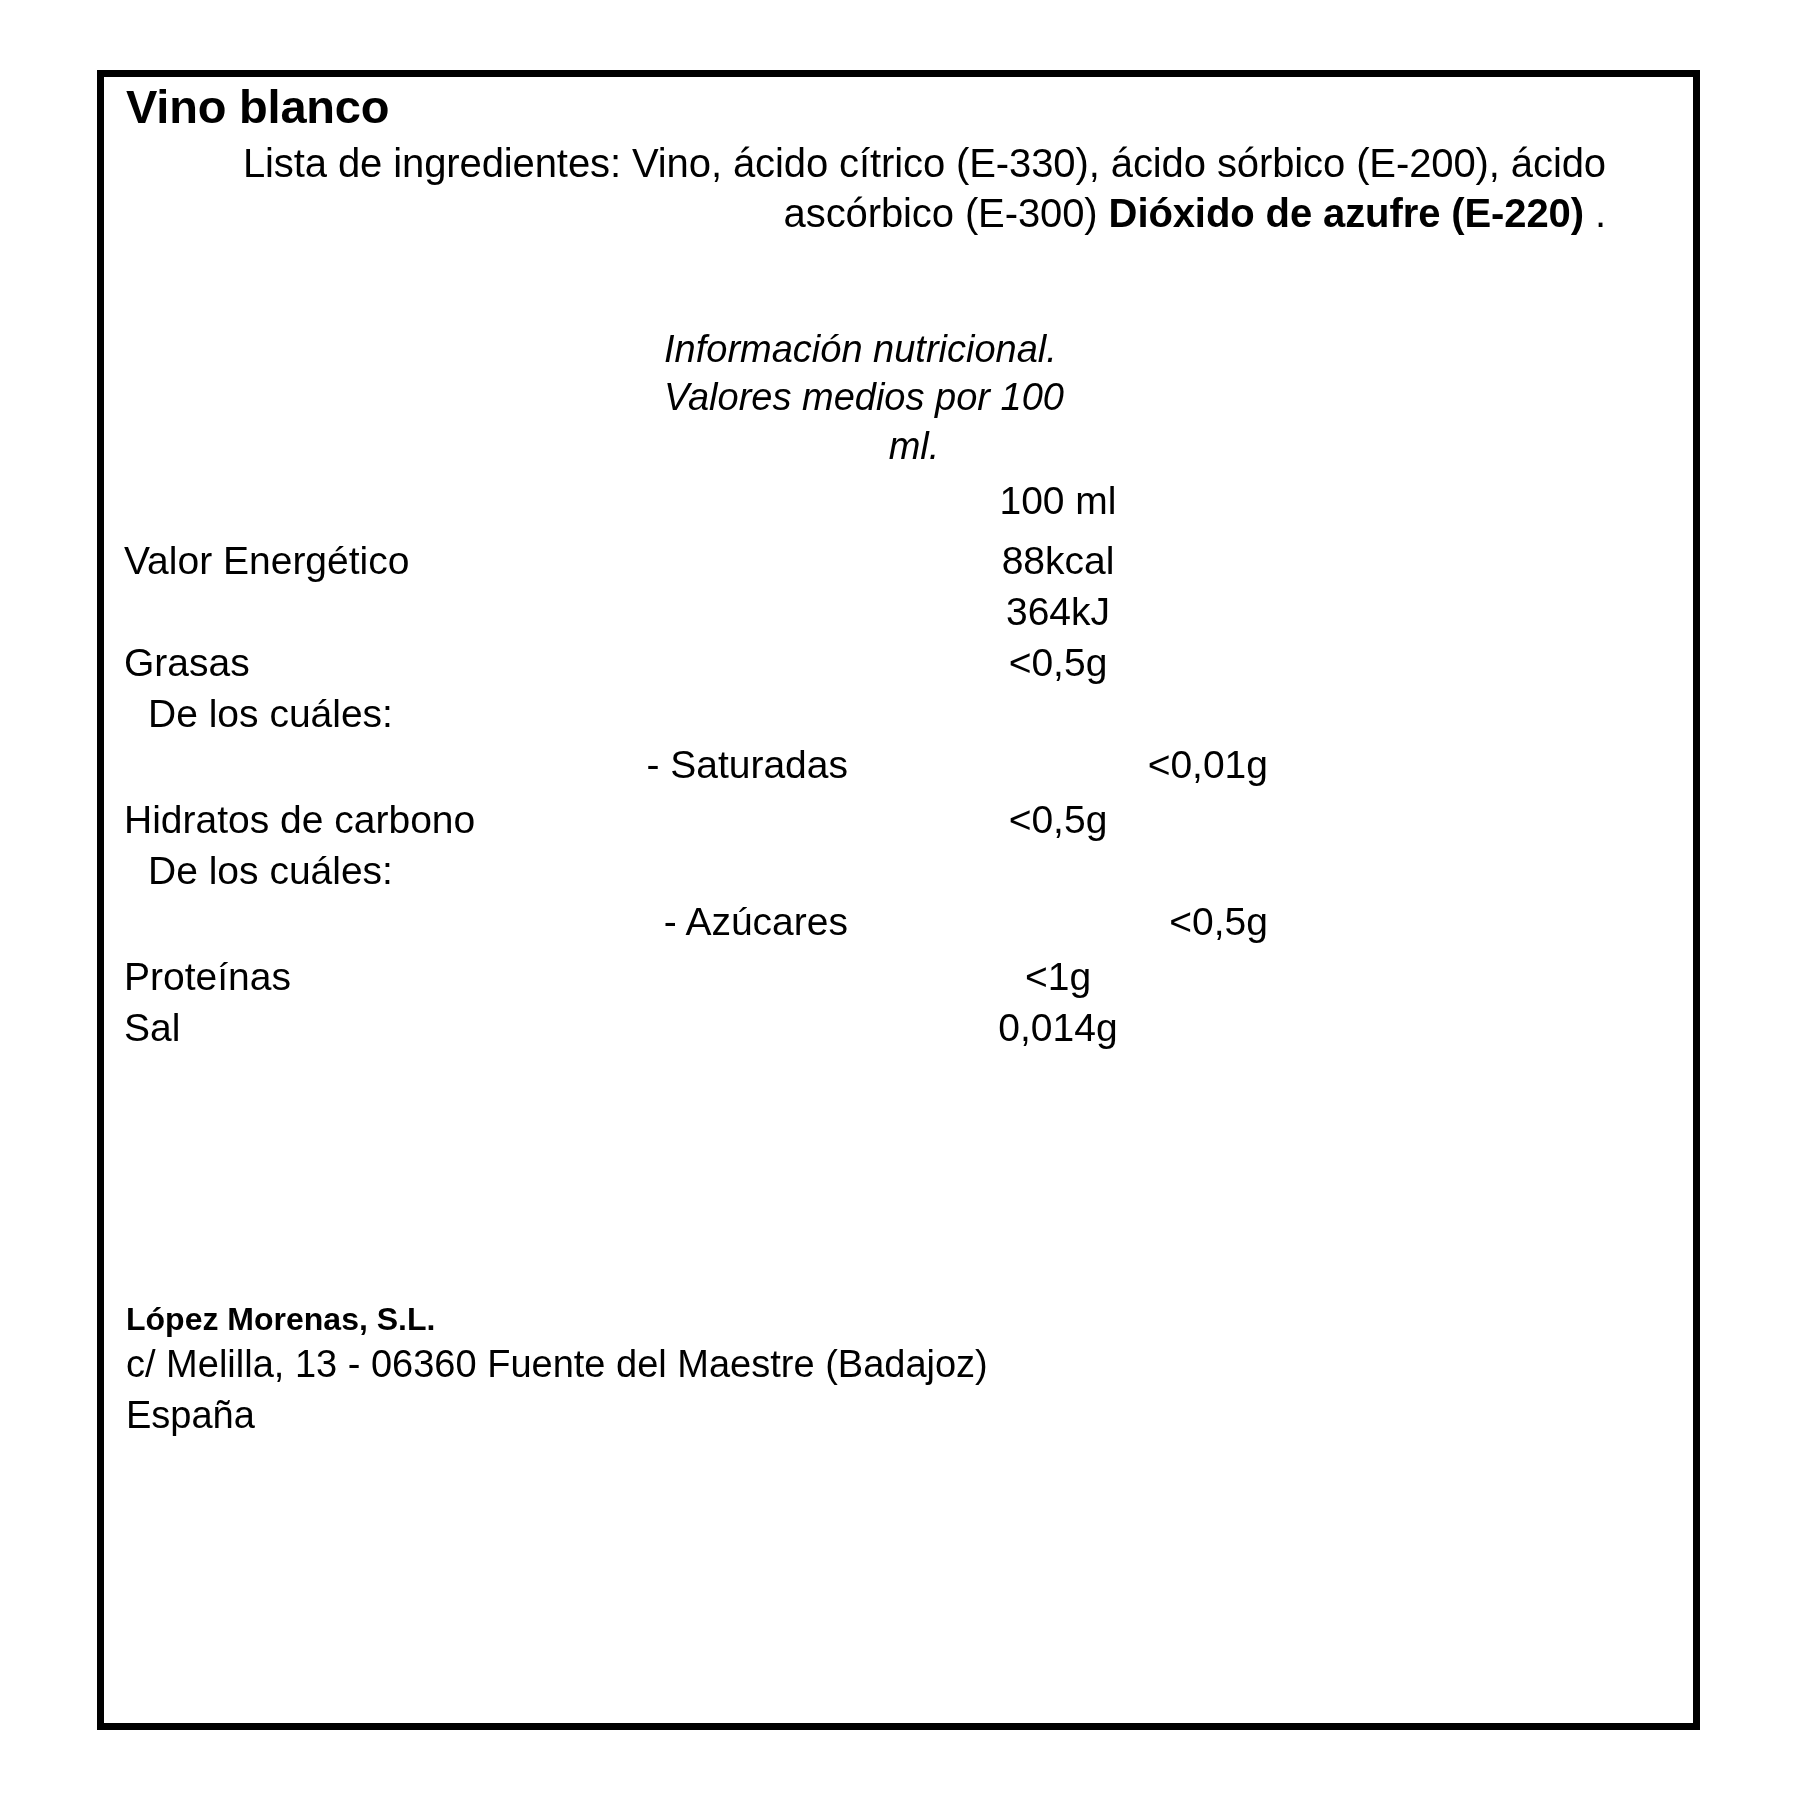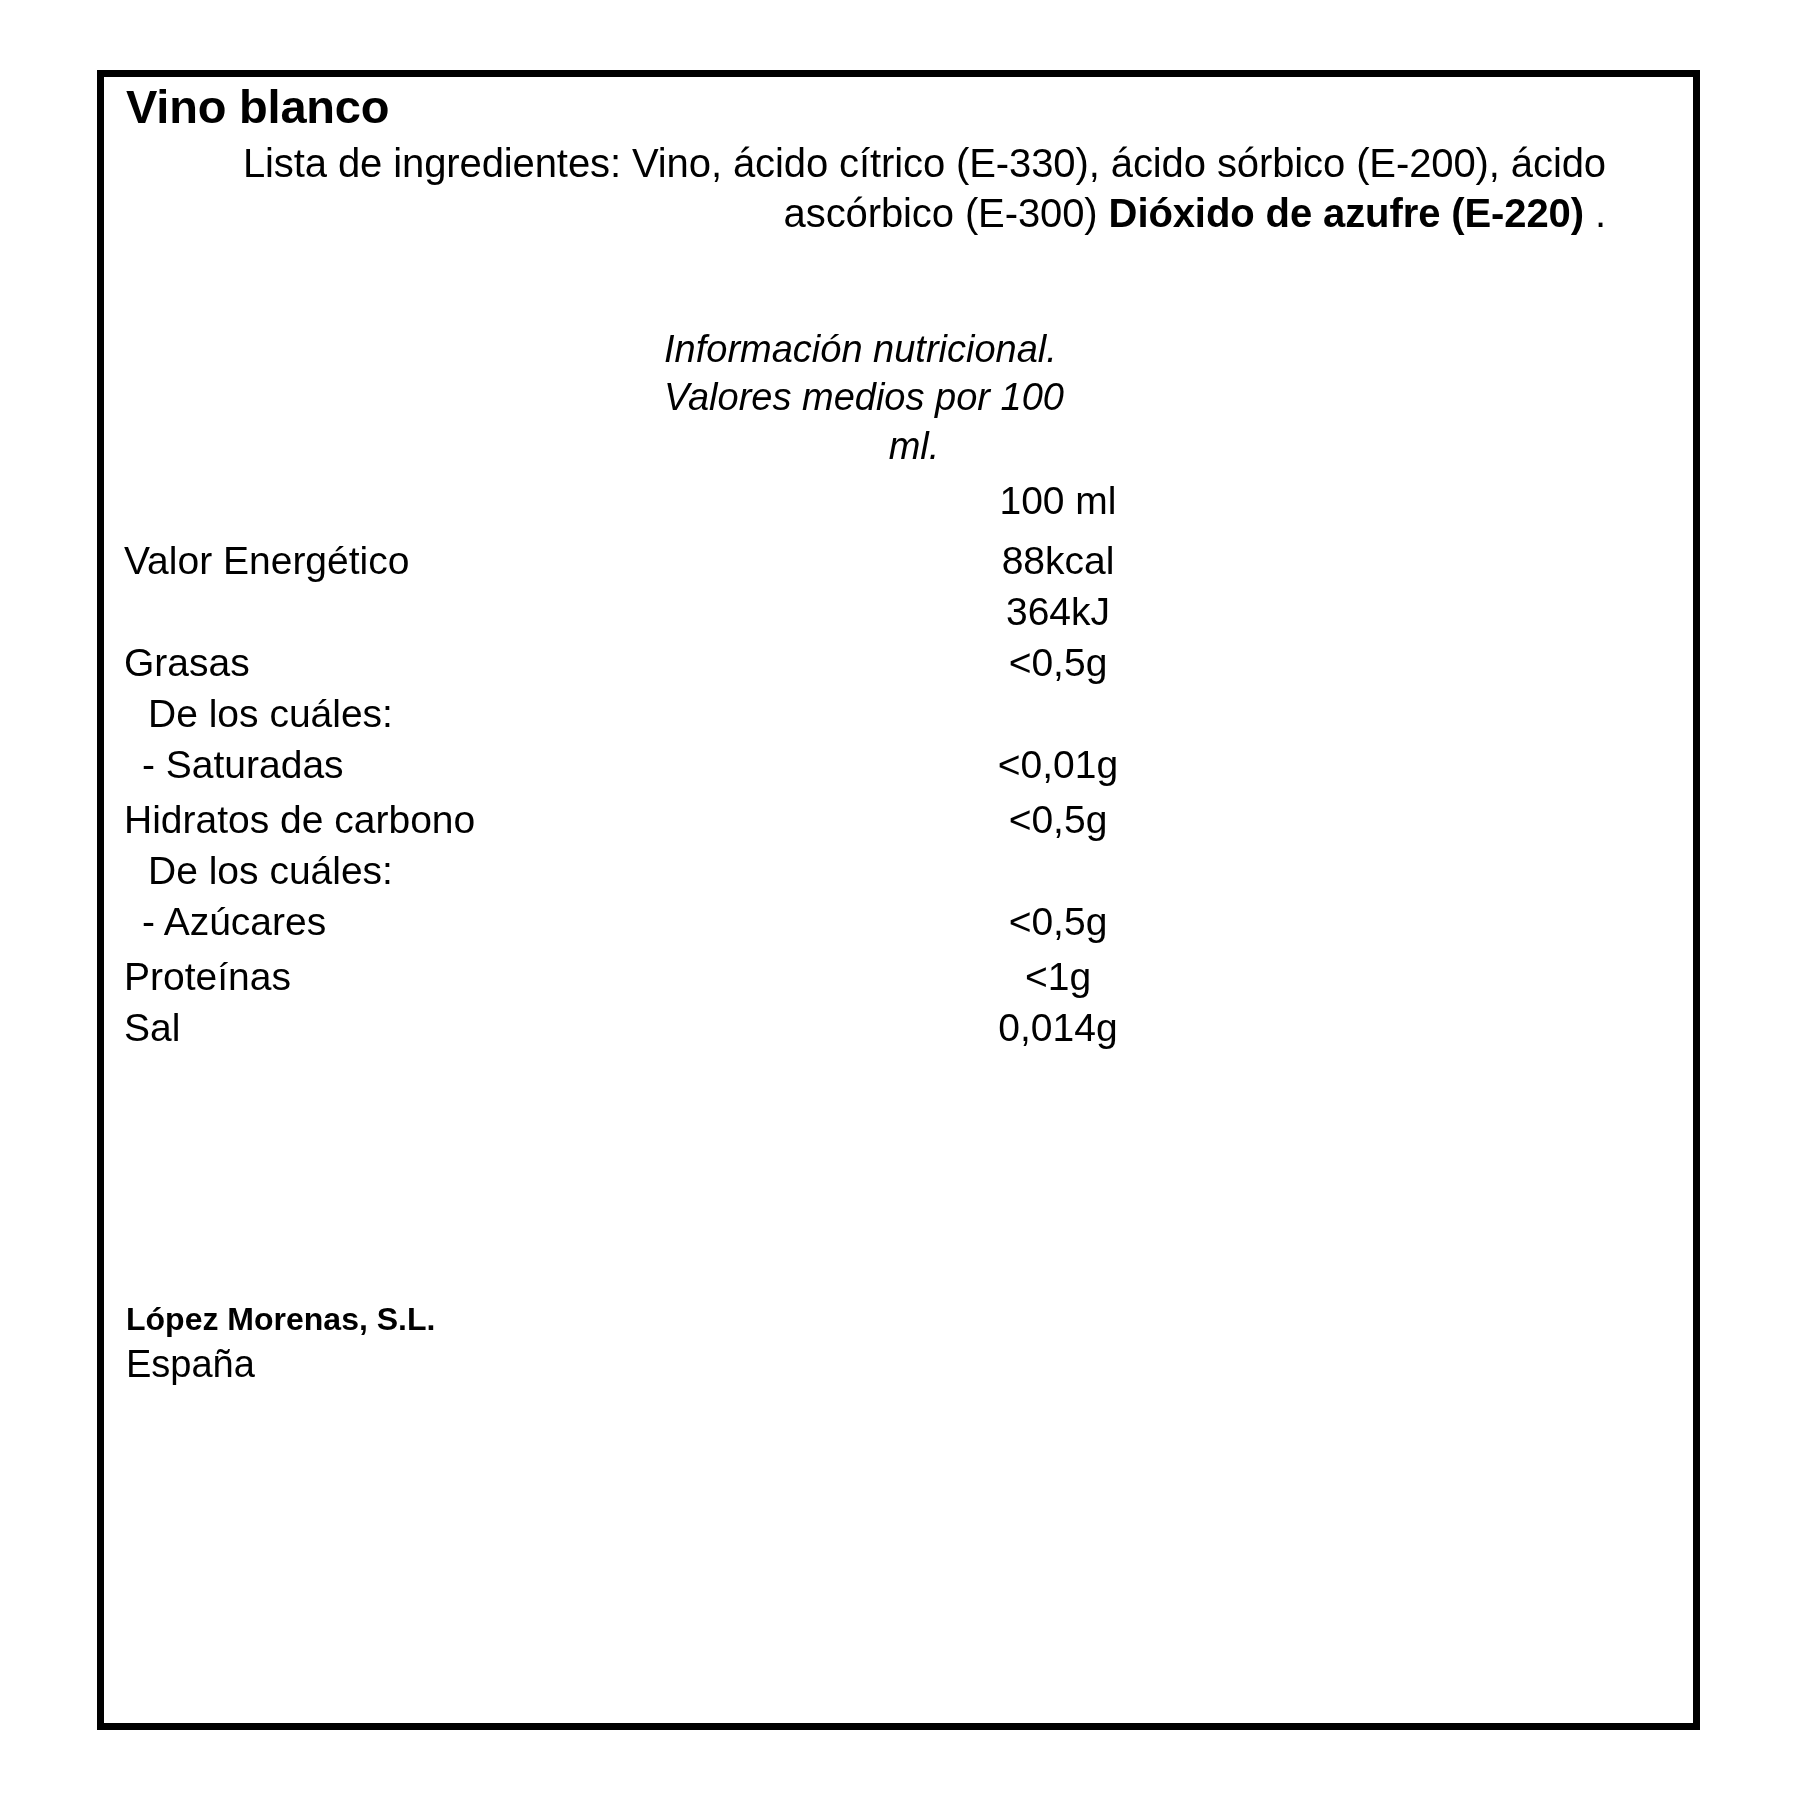--- a/index.html
+++ b/index.html
@@ -102,21 +102,21 @@
     width: 420px;
     text-align: center;
     white-space: nowrap;
   }
   .nutrition-table td.pad {
     width: auto;
   }
 
   .nutrition-table tr.unit-row td.val { height: 60px; }
   .nutrition-table tr.r td { height: 51px; }
-  .nutrition-table tr.r-tall td { height: 55px; }
+  .nutrition-table tr.r-tall td { height: 55px; text-align: right; }
 
   .ind1 { padding-left: 44px !important; margin-left: 20px; }
   .ind2 { padding-left: 38px !important; }
 
   
   .volume {
     position: absolute;
     left: 22px;
     top: 1093px;
     font-size: 42px;
@@ -229,17 +229,18 @@
           <td class="val">0,014g</td>
           <td class="pad"></td>
         </tr>
       </tbody>
     </table>
 
 
     <div class="company">López Morenas, S.L.</div>
 
     <div class="address">
+      <span class="ln">c/ Melilla, 13 - 06360 Fuente del Maestre (Badajoz)</span>
       <span class="ln">España</span>
     </div>
 
   </div>
 </div>
 
 </body></html>

